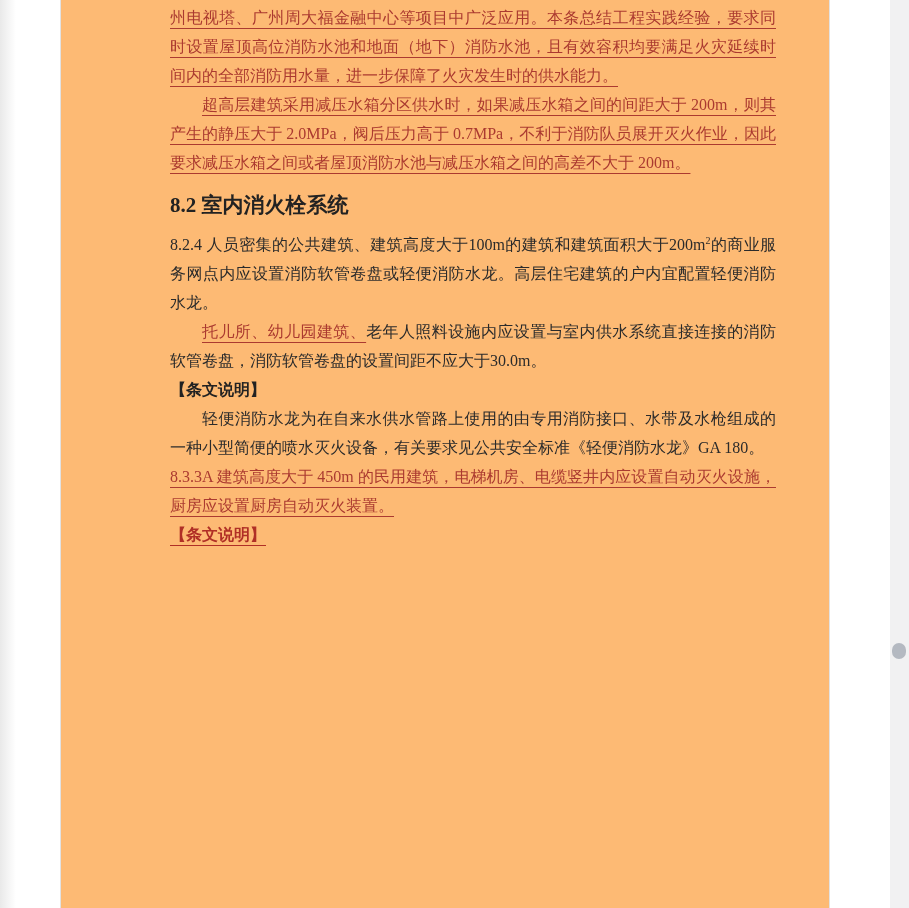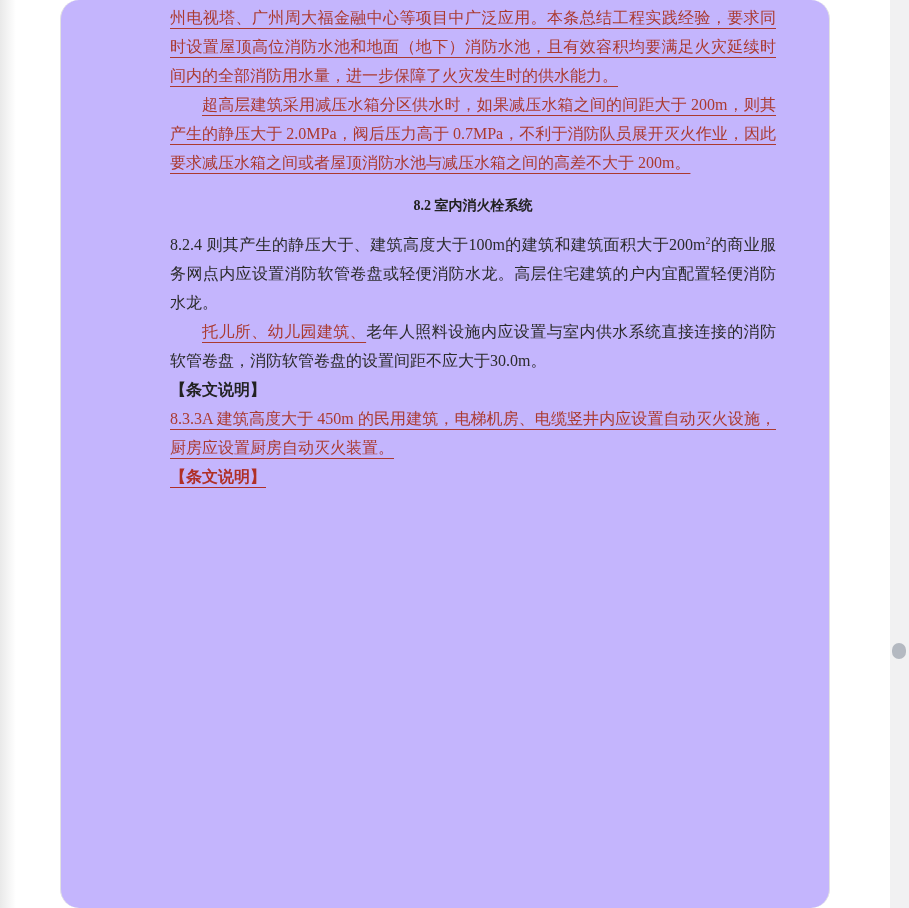--- a/index.html
+++ b/index.html
@@ -17,39 +17,38 @@
   }
   .left-shade {
     position: absolute; left: 0; top: 0; width: 16px; height: 908px;
     background: linear-gradient(to right, #e9e9e9, rgba(255,255,255,0));
     z-index: 3;
   }
   .doc-page {
     position: absolute; left: 60px; top: 0;
     width: 770px; height: 908px;
     box-sizing: border-box;
-    background: #c4b5fd;
+    background: #fdba74;
     border-left: 1px solid #e2e2e2;
     border-right: 1px solid #e2e2e2;
     padding: 3px 53px 0 109px;
     overflow: hidden;
-    border-radius: 19px;
   }
   .doc-p, .doc-h {
     margin: 0;
     font-size: 16px;
     line-height: 29px;
     text-align: justify;
     color: #2b2b2b;
     letter-spacing: 0px;
   }
   .doc-h {
-    text-align: center;
+    text-align: left;
     font-weight: bold;
-    font-size: 14px;
+    font-size: 21px;
     color: #222222;
   }
   .h-wide  { margin-top: 14px; margin-bottom: 10px; }
   .h-tight { margin-top: 7px;  margin-bottom: 4px;  }
   .indent  { text-indent: 2em; }
   .seg-black { color: #2b2b2b; }
   .seg-boldblack { color: #222222; font-weight: bold; }
   .seg-red {
     color: #ab3a30;
     text-decoration: underline;
@@ -81,23 +80,24 @@
 </head>
 <body>
 
 <div class="viewport">
   <div class="left-shade"></div>
   <div class="doc-page">
     <div id="doc-content">
         <p class="doc-p"><span class="seg-red">州电视塔、广州周大福金融中心等项目中广泛应用。本条总结工程实践经验，要求同时设置屋顶高位消防水池和地面（地下）消防水池，且有效容积均要满足火灾延续时间内的全部消防用水量，进一步保障了火灾发生时的供水能力。</span></p>
         <p class="doc-p indent"><span class="seg-red">超高层建筑采用减压水箱分区供水时，如果减压水箱之间的间距大于 200m，则其产生的静压大于 2.0MPa，阀后压力高于 0.7MPa，不利于消防队员展开灭火作业，因此要求减压水箱之间或者屋顶消防水池与减压水箱之间的高差不大于 200m。</span></p>
         <h2 class="doc-h h-wide"><span class="seg-boldblack">8.2  室内消火栓系统</span></h2>
-        <p class="doc-p"><span class="seg-black">8.2.4  则其产生的静压大于、建筑高度大于100m的建筑和建筑面积大于200m</span><sup><span class="seg-black">2</span></sup><span class="seg-black">的商业服务网点内应设置消防软管卷盘或轻便消防水龙。高层住宅建筑的户内宜配置轻便消防水龙。</span></p>
+        <p class="doc-p"><span class="seg-black">8.2.4  人员密集的公共建筑、建筑高度大于100m的建筑和建筑面积大于200m</span><sup><span class="seg-black">2</span></sup><span class="seg-black">的商业服务网点内应设置消防软管卷盘或轻便消防水龙。高层住宅建筑的户内宜配置轻便消防水龙。</span></p>
         <p class="doc-p indent"><span class="seg-red">托儿所、幼儿园建筑、</span><span class="seg-black">老年人照料设施内应设置与室内供水系统直接连接的消防软管卷盘，消防软管卷盘的设置间距不应大于30.0m。</span></p>
         <p class="doc-p"><span class="seg-boldblack">【条文说明】</span></p>
+        <p class="doc-p indent"><span class="seg-black">轻便消防水龙为在自来水供水管路上使用的由专用消防接口、水带及水枪组成的一种小型简便的喷水灭火设备，有关要求见公共安全标准《轻便消防水龙》GA 180。</span></p>
         <p class="doc-p"><span class="seg-red">8.3.3A  建筑高度大于 450m 的民用建筑，电梯机房、电缆竖井内应设置自动灭火设施，厨房应设置厨房自动灭火装置。</span></p>
         <p class="doc-p"><span class="seg-boldred">【条文说明】</span></p>
       </div>
   </div>
   <div class="scrollbar-track">
     <div class="scrollbar-thumb" style="top: 643px;"></div>
   </div>
 </div>
 
 </body></html>

